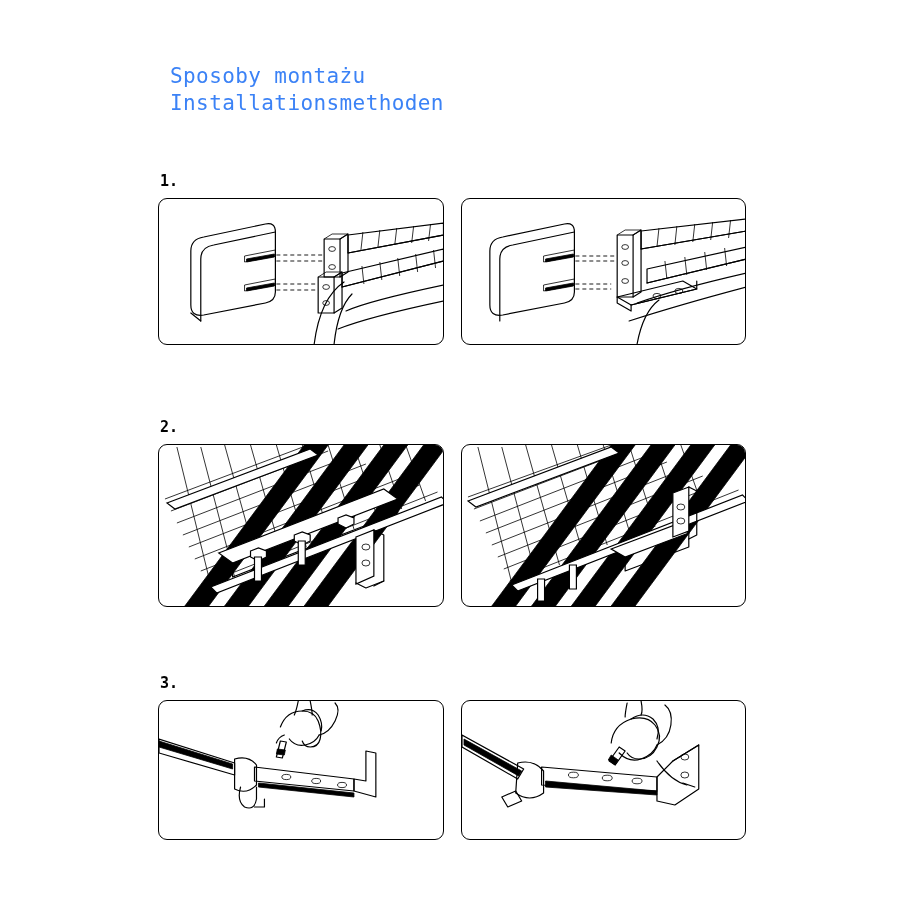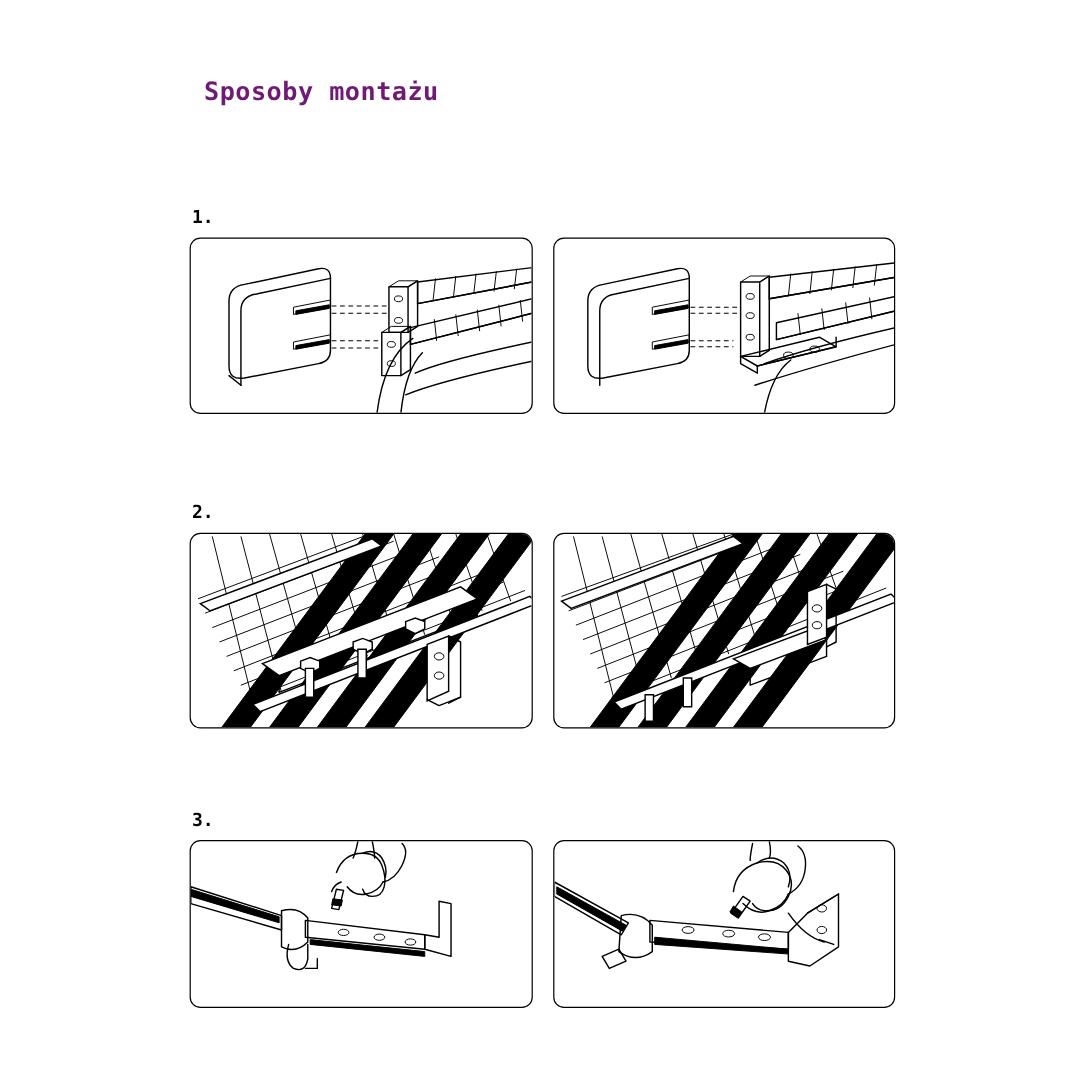--- a/index.html
+++ b/index.html
@@ -22,23 +22,23 @@
   
   .titles {
     position: absolute;
     left: 170px;
     top: 63px;
     line-height: 1.30;
   }
   .titles div {
     font-family: "DejaVu Sans Mono", monospace;
     font-size: 21px;
-    font-weight: bold;
+    font-weight: normal;
     letter-spacing: 0.4px;
-    color: #701a75;
+    color: #3b82f6;
     white-space: nowrap;
   }
   
   .step {
     position: absolute;
     left: 158px;
     width: 588px;
   }
   .step-num {
     position: absolute;
@@ -76,20 +76,21 @@
   .fill-w { fill: #fff; stroke: #000; stroke-width: 1.2; }
   .dash { fill: none; stroke: #000; stroke-width: 0.9; stroke-dasharray: 4 3; }
 </style>
 </head>
 <body>
 
 <div class="page">
 
   <div class="titles">
     <div>Sposoby montażu</div>
+    <div>Installationsmethoden</div>
   </div>
 
   <div class="step" id="step1">
     <div class="step-num">1.</div>
     <div class="panels">
 
       <div class="panel">
         <svg viewBox="0 0 285 145" preserveAspectRatio="none">
 
           <path class="ln" d="M32 52 q0-12 13-14 l62-13 q10-2 10 8 v60 q0 9-10 11 l-62 12 q-13 2-13-10 z"></path>

